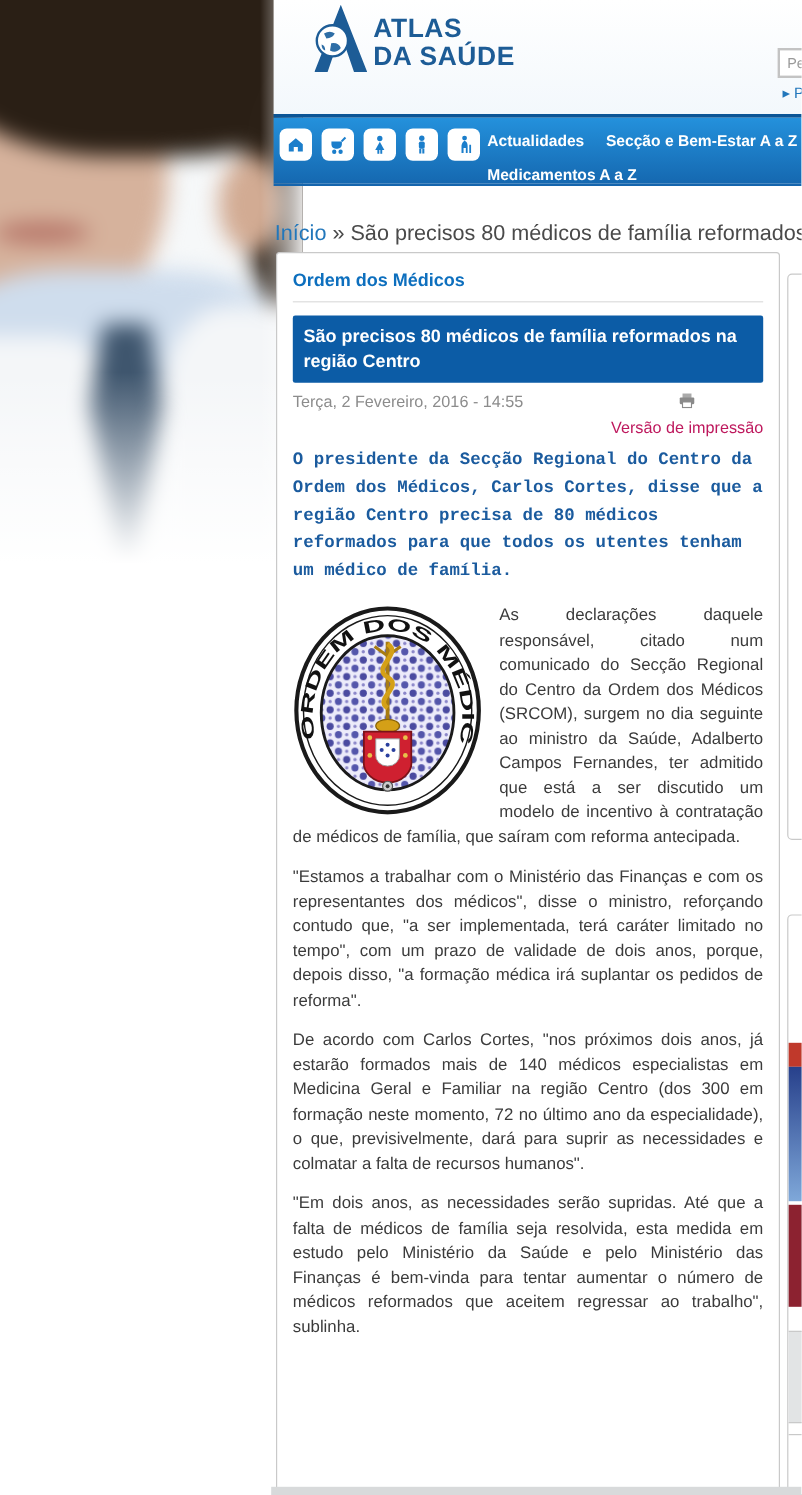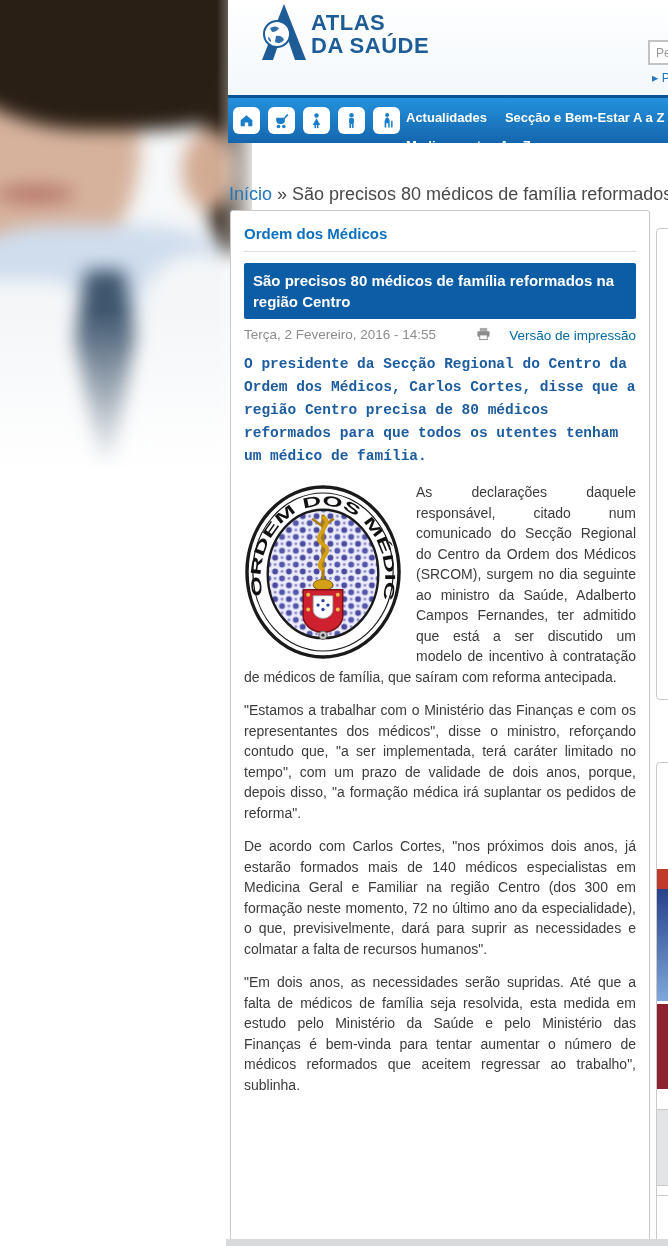--- a/index.html
+++ b/index.html
@@ -33,41 +33,41 @@
   
   .header { position:relative; height:95px; background:linear-gradient(#ffffff,#f3f8fc); }
   .logo { position:absolute; left:34px; top:4px; display:flex; align-items:center; cursor:pointer; }
   .logo-text { margin-left:5px; color:#1d5c96; font-weight:bold; font-size:22px; line-height:23px; letter-spacing:.5px; }
   .search-box { position:absolute; left:420px; top:40px; width:150px; height:25px;
     border:2px solid #c3c3c3; background:#fff; font-size:12px; color:#555; padding:0 6px; outline:none; }
   .search-box::placeholder { color:#9a9a9a; }
   .search-adv { position:absolute; left:424px; top:70px; font-size:12.5px; color:#2277bb; cursor:pointer; white-space:nowrap; }
 
   
-  .nav { position:relative; height:48px; background:linear-gradient(#2491dc,#1568b0);
+  .nav { position:relative; height:60px; background:linear-gradient(#2491dc,#1568b0);
          border-top:3px solid #0b5596; border-bottom:2px solid #1565ad; }
   .nav-icons { position:absolute; left:5px; top:9px; display:flex; gap:8px; }
   .nav-ic { width:27px; height:27px; background:#fff; border-radius:6px; display:flex; align-items:center; justify-content:center; cursor:pointer; }
   .nav-menu { position:absolute; left:178px; top:12px; width:345px; display:flex; flex-wrap:wrap; column-gap:18px; row-gap:13px; }
   .nav-item { color:#fff; font-size:13px; font-weight:bold; white-space:nowrap; cursor:pointer; }
 
   
   .breadcrumb { position:absolute; left:1px; top:184px; font-size:18px; color:#4a4a4a; white-space:nowrap; }
   .breadcrumb .bc-home { color:#2277bb; cursor:pointer; }
 
   
   .card { position:absolute; left:2px; top:210px; width:420px; min-height:1070px;
           background:#fff; border:1px solid #c9c9c9; border-radius:3px; padding:12px 13px 16px; }
   .section-title { color:#0d6fbe; font-size:15px; font-weight:bold; margin:2px 0 9px; }
   .card hr { border:none; border-top:1px solid #dddddd; margin:0 0 11px; }
   .title-bar { background:#0c5ca6; color:#fff; font-weight:bold; font-size:15px; line-height:21px;
                padding:7px 9px; border-radius:2px; }
   .meta { display:flex; justify-content:space-between; align-items:flex-start; margin:8px 0 9px; }
   .meta-date { color:#8c8c8c; font-size:13.5px; }
-  .print-link { display:flex; align-items:center; gap:18px; color:#0369a1; font-size:13.5px; cursor:pointer; }
+  .print-link { display:flex; align-items:center; gap:5px; color:#be185d; font-size:13.5px; cursor:pointer;flex-direction:column; }
   .lead { color:#1b5b9e; font-weight:bold; font-size:14.5px; line-height:23px; margin:2px 0 14px;font-family:Liberation Mono, monospace; }
   .bodytext { font-size:14px; line-height:20.5px; text-align:justify; }
   .bodytext p { margin-bottom:13px; }
   .seal { float:left; width:158px; height:174px; margin:3px 14px 4px 0; }
 
   
   .sb-box { position:absolute; left:656px; width:40px; background:#fff; border:1px solid #c9c9c9; border-radius:4px; }
   .sb1 { top:228px; height:472px; }
   .sb2 { top:762px; height:484px; overflow:hidden; }
   .sb2 .sl-red  { position:absolute; left:0; right:0; top:106px; height:20px; background:#c0392b; }

